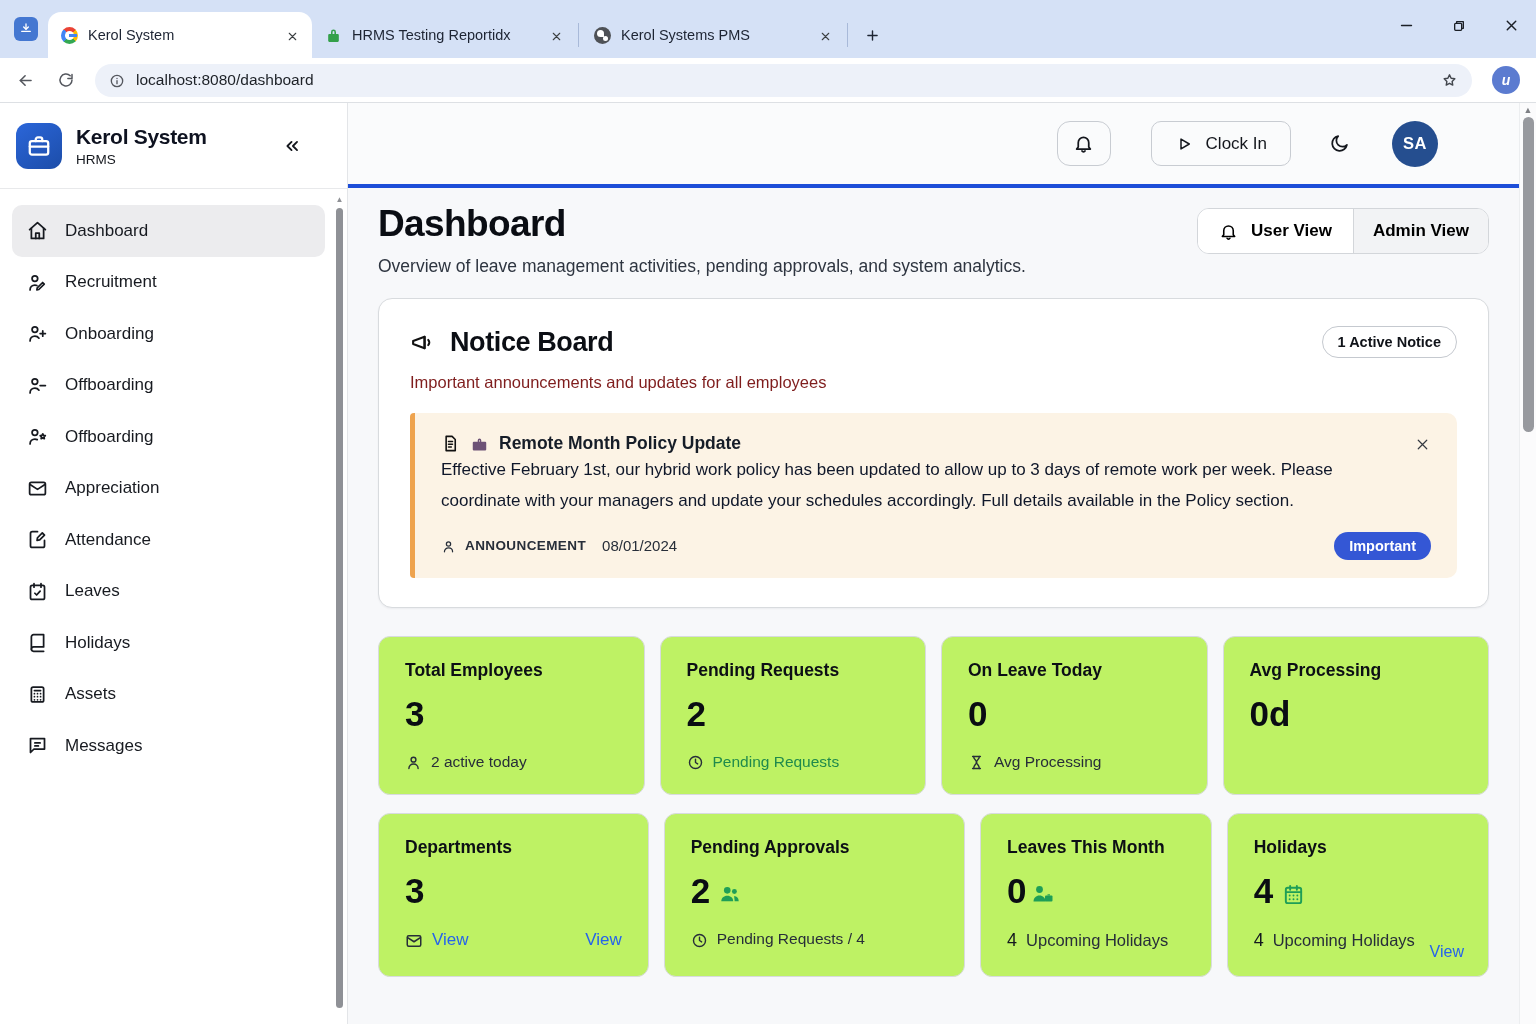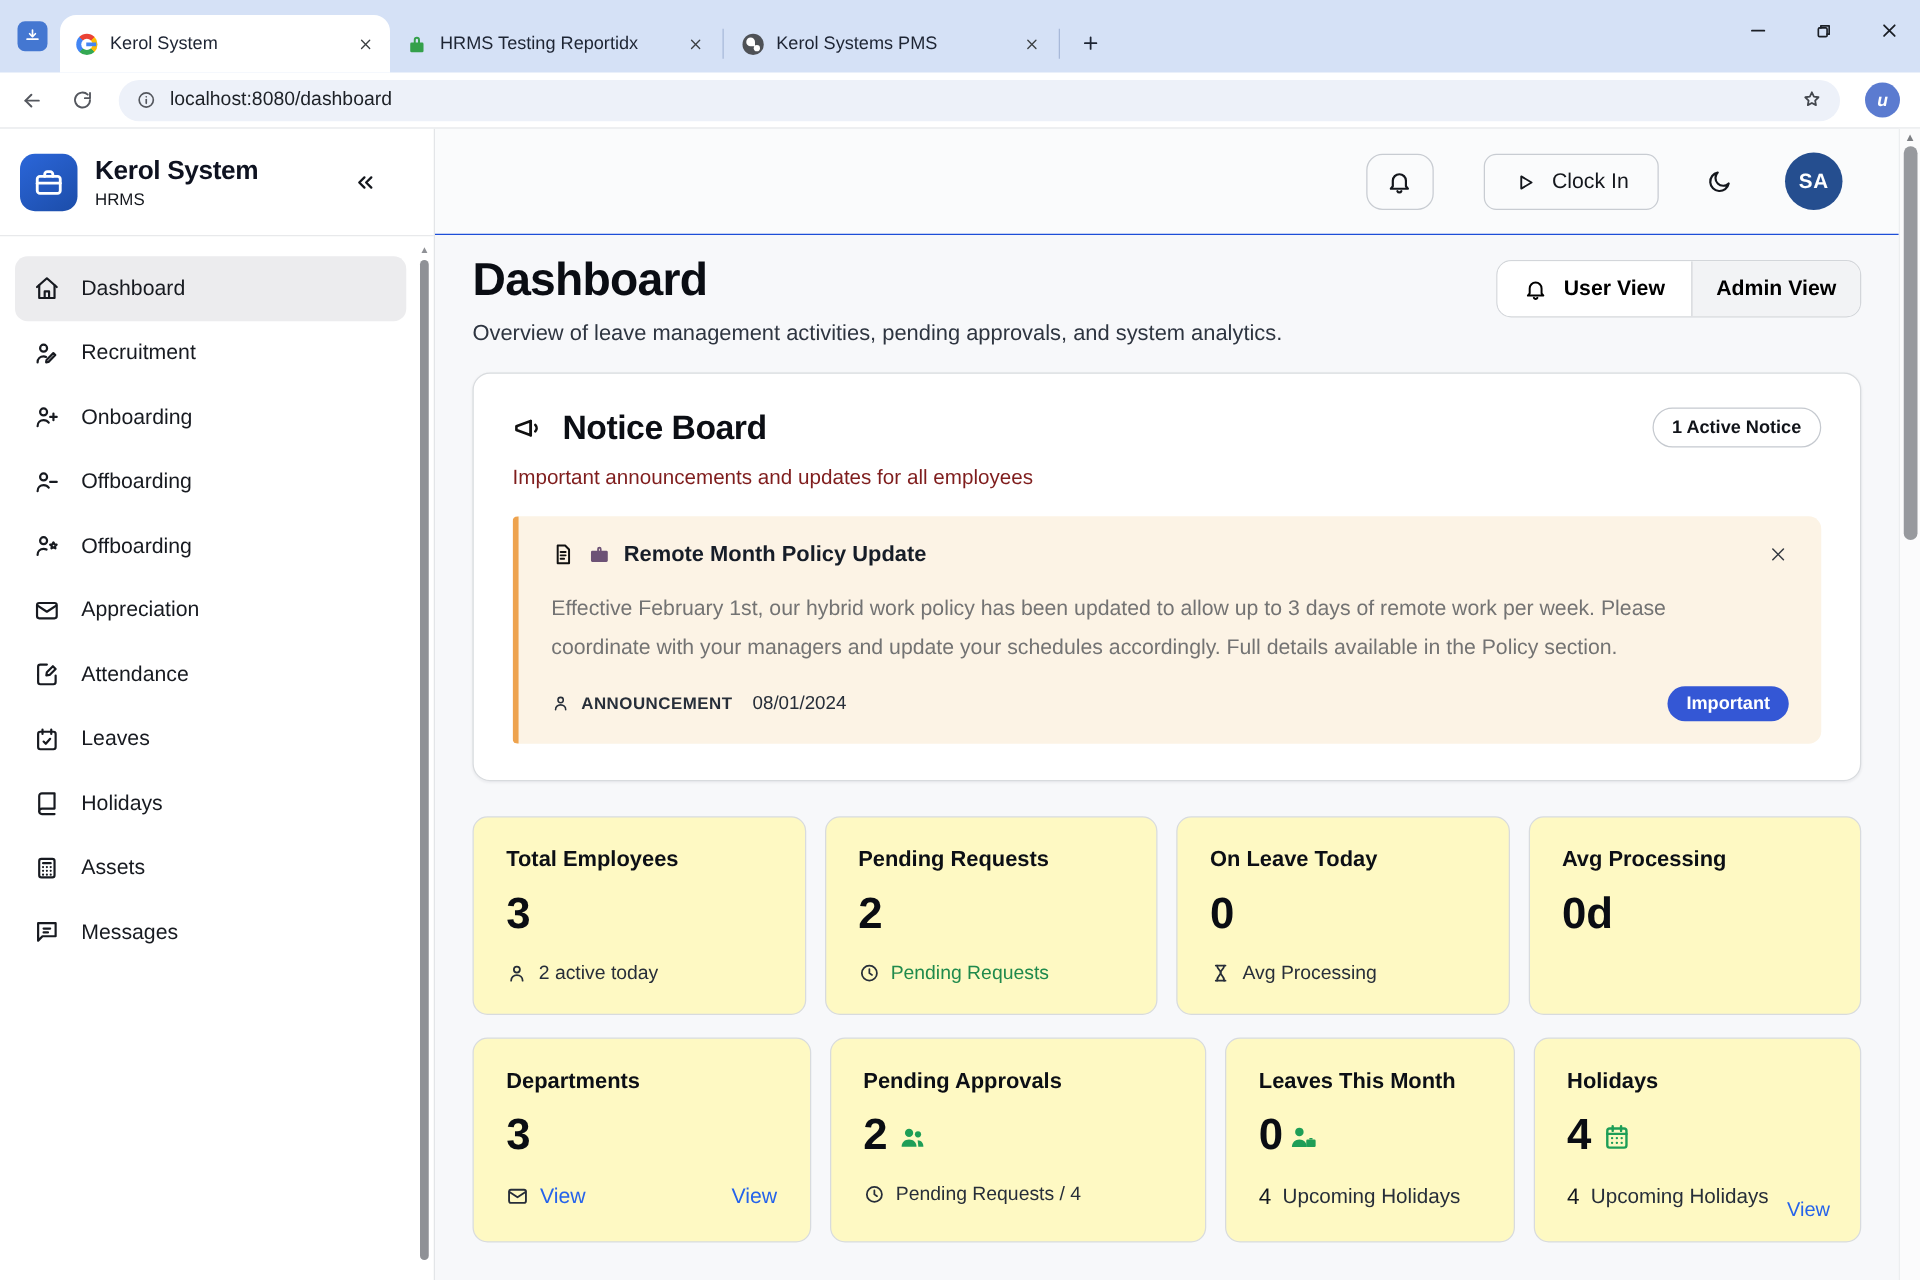--- a/index.html
+++ b/index.html
@@ -44,21 +44,21 @@
   .collapse { margin-left:auto; margin-right:28px; color:#14171d; }
   .nav { padding:16px 22px 0 12px; }
   .nav-item { display:flex; align-items:center; gap:17px; height:51.5px; padding:0 15px; border-radius:10px; font-size:17px; color:#171a20; }
   .nav-item.active { background:#ececee; }
   .nav-item .ic { color:#171a20; flex:0 0 auto; }
   .side-scroll { position:absolute; top:92px; right:3px; bottom:16px; width:9px; }
   .side-scroll .arr { color:#8f9196; font-size:8px; text-align:center; display:block; line-height:10px; }
   .side-scroll .thumb { position:absolute; top:13px; bottom:0; left:1px; width:7px; border-radius:4px; background:#8f9196; }
 
   .main { flex:1; display:flex; flex-direction:column; position:relative; }
-  .topbar { height:85px; background:#fafbfc; border-bottom:1px solid #1d4ed8; display:flex; align-items:center; justify-content:flex-end; padding-right:62px; gap:24px; }
+  .topbar { height:85px; background:#fafbfc; border-bottom:4px solid #1d4ed8; display:flex; align-items:center; justify-content:flex-end; padding-right:98px; gap:24px; }
   .icon-btn { width:54px; height:45px; border:1.5px solid #c8ccd2; border-radius:13px; display:flex; align-items:center; justify-content:center; color:#14171d; background:transparent; }
   .clockin-btn { height:45px; border:1.5px solid #c8ccd2; border-radius:10px; background:transparent; display:flex; align-items:center; gap:13px; padding:0 23px; font-size:17px; color:#14171d; margin-left:16px; }
   .moon-btn { color:#14171d; margin-left:14px; }
   .avatar { width:46px; height:46px; border-radius:50%; background:#254e8f; color:#fff; font-size:16.5px; font-weight:bold; display:flex; align-items:center; justify-content:center; letter-spacing:.5px; margin-left:18px; }
 
   .content { flex:1; padding:15px 47px 0 30px; }
   .page-head { display:flex; justify-content:space-between; align-items:flex-start; }
   .page-title { font-size:37px; font-weight:bold; color:#0a0d13; letter-spacing:-.6px; }
   .page-sub { font-size:17.5px; color:#2e3540; margin-top:11px; }
   .seg { display:flex; height:46px; border:1.5px solid #d3d6da; border-radius:12px; overflow:hidden; margin-top:5px; background:#fff; }
@@ -69,30 +69,30 @@
   .notice-card { margin-top:21px; background:#fff; border:1px solid #d8dbde; border-radius:14px; padding:27px 31px 29px; box-shadow:0 1px 2px rgba(20,24,40,.05); }
   .nb-head { display:flex; align-items:center;justify-content:space-between; }
   .nb-title { font-size:27px; font-weight:bold; color:#0b0e14; margin-left:15px; letter-spacing:-.4px; }
   .nb-badge { margin-left:auto; border:1.5px solid #c5c9cf; border-radius:18px; padding:7px 15px; font-size:14.5px; font-weight:600; color:#101319; }
   .nb-sub { margin-top:15px; font-size:16.5px; color:#7f1d1d; }
   .notice { margin-top:21px; background:#fcf3e5; border-left:5px solid #eea34e; border-radius:4px 10px 10px 4px; padding:20px 26px 18px; }
   .notice-top { display:flex; align-items:center; gap:11px; }
   .notice-title { font-size:17.5px; font-weight:600; color:#161d28; }
   .brief-mini { color:#6d5276; }
   .notice-x { margin-left:auto; color:#343941; }
-  .notice-body { margin-top:17px; font-size:17px; line-height:1.85; color:#737373; padding-right:30px; }
+  .notice-body { font-size:17px; line-height:1.85; color:#0f172a; padding-right:30px; }
   .notice-foot { margin-top:15px; display:flex; align-items:center; gap:9px; color:#272e39; }
   .nf-cat { font-size:13.5px; font-weight:600; letter-spacing:.4px; }
   .nf-date { font-size:15px; margin-left:7px; }
   .nf-tag { margin-left:auto; background:#3457d5; color:#fff; font-size:14.5px; font-weight:600; padding:6px 15px; border-radius:16px; }
 
   .grid { display:grid; gap:15px; }
   .grid.row1 { grid-template-columns:repeat(4,1fr); margin-top:28px; }
   .grid.row2 { grid-template-columns:.97fr 1.08fr .83fr .94fr; margin-top:18px; }
-  .card { background:#fef9c3; border:1px solid #d8dbde; border-radius:12px; padding:23px 26px; position:relative; min-height:150px; }
+  .card { background:#bef264; border:1px solid #d8dbde; border-radius:12px; padding:23px 26px; position:relative; min-height:150px; }
   .grid.row2 .card { min-height:164px; }
   .card-title { font-size:17.5px; font-weight:600; color:#0c0f15; }
   .card-value { font-size:35px; font-weight:bold; color:#0a0d13; margin-top:13px; display:flex; align-items:center; gap:9px; }
   .card-foot { margin-top:19px; display:flex; align-items:center; gap:9px; font-size:15.5px; color:#272e39; }
   .txt-green { color:#1f8a4c; }
   .ic-green { color:#1e9e57; }
   .link { color:#2563eb; }
   .view-br { position:absolute; right:24px; bottom:15px; font-size:16px; color:#2563eb; }
   .foot-spread { justify-content:space-between; }
   .foot-left { display:flex; align-items:center; gap:9px; }

